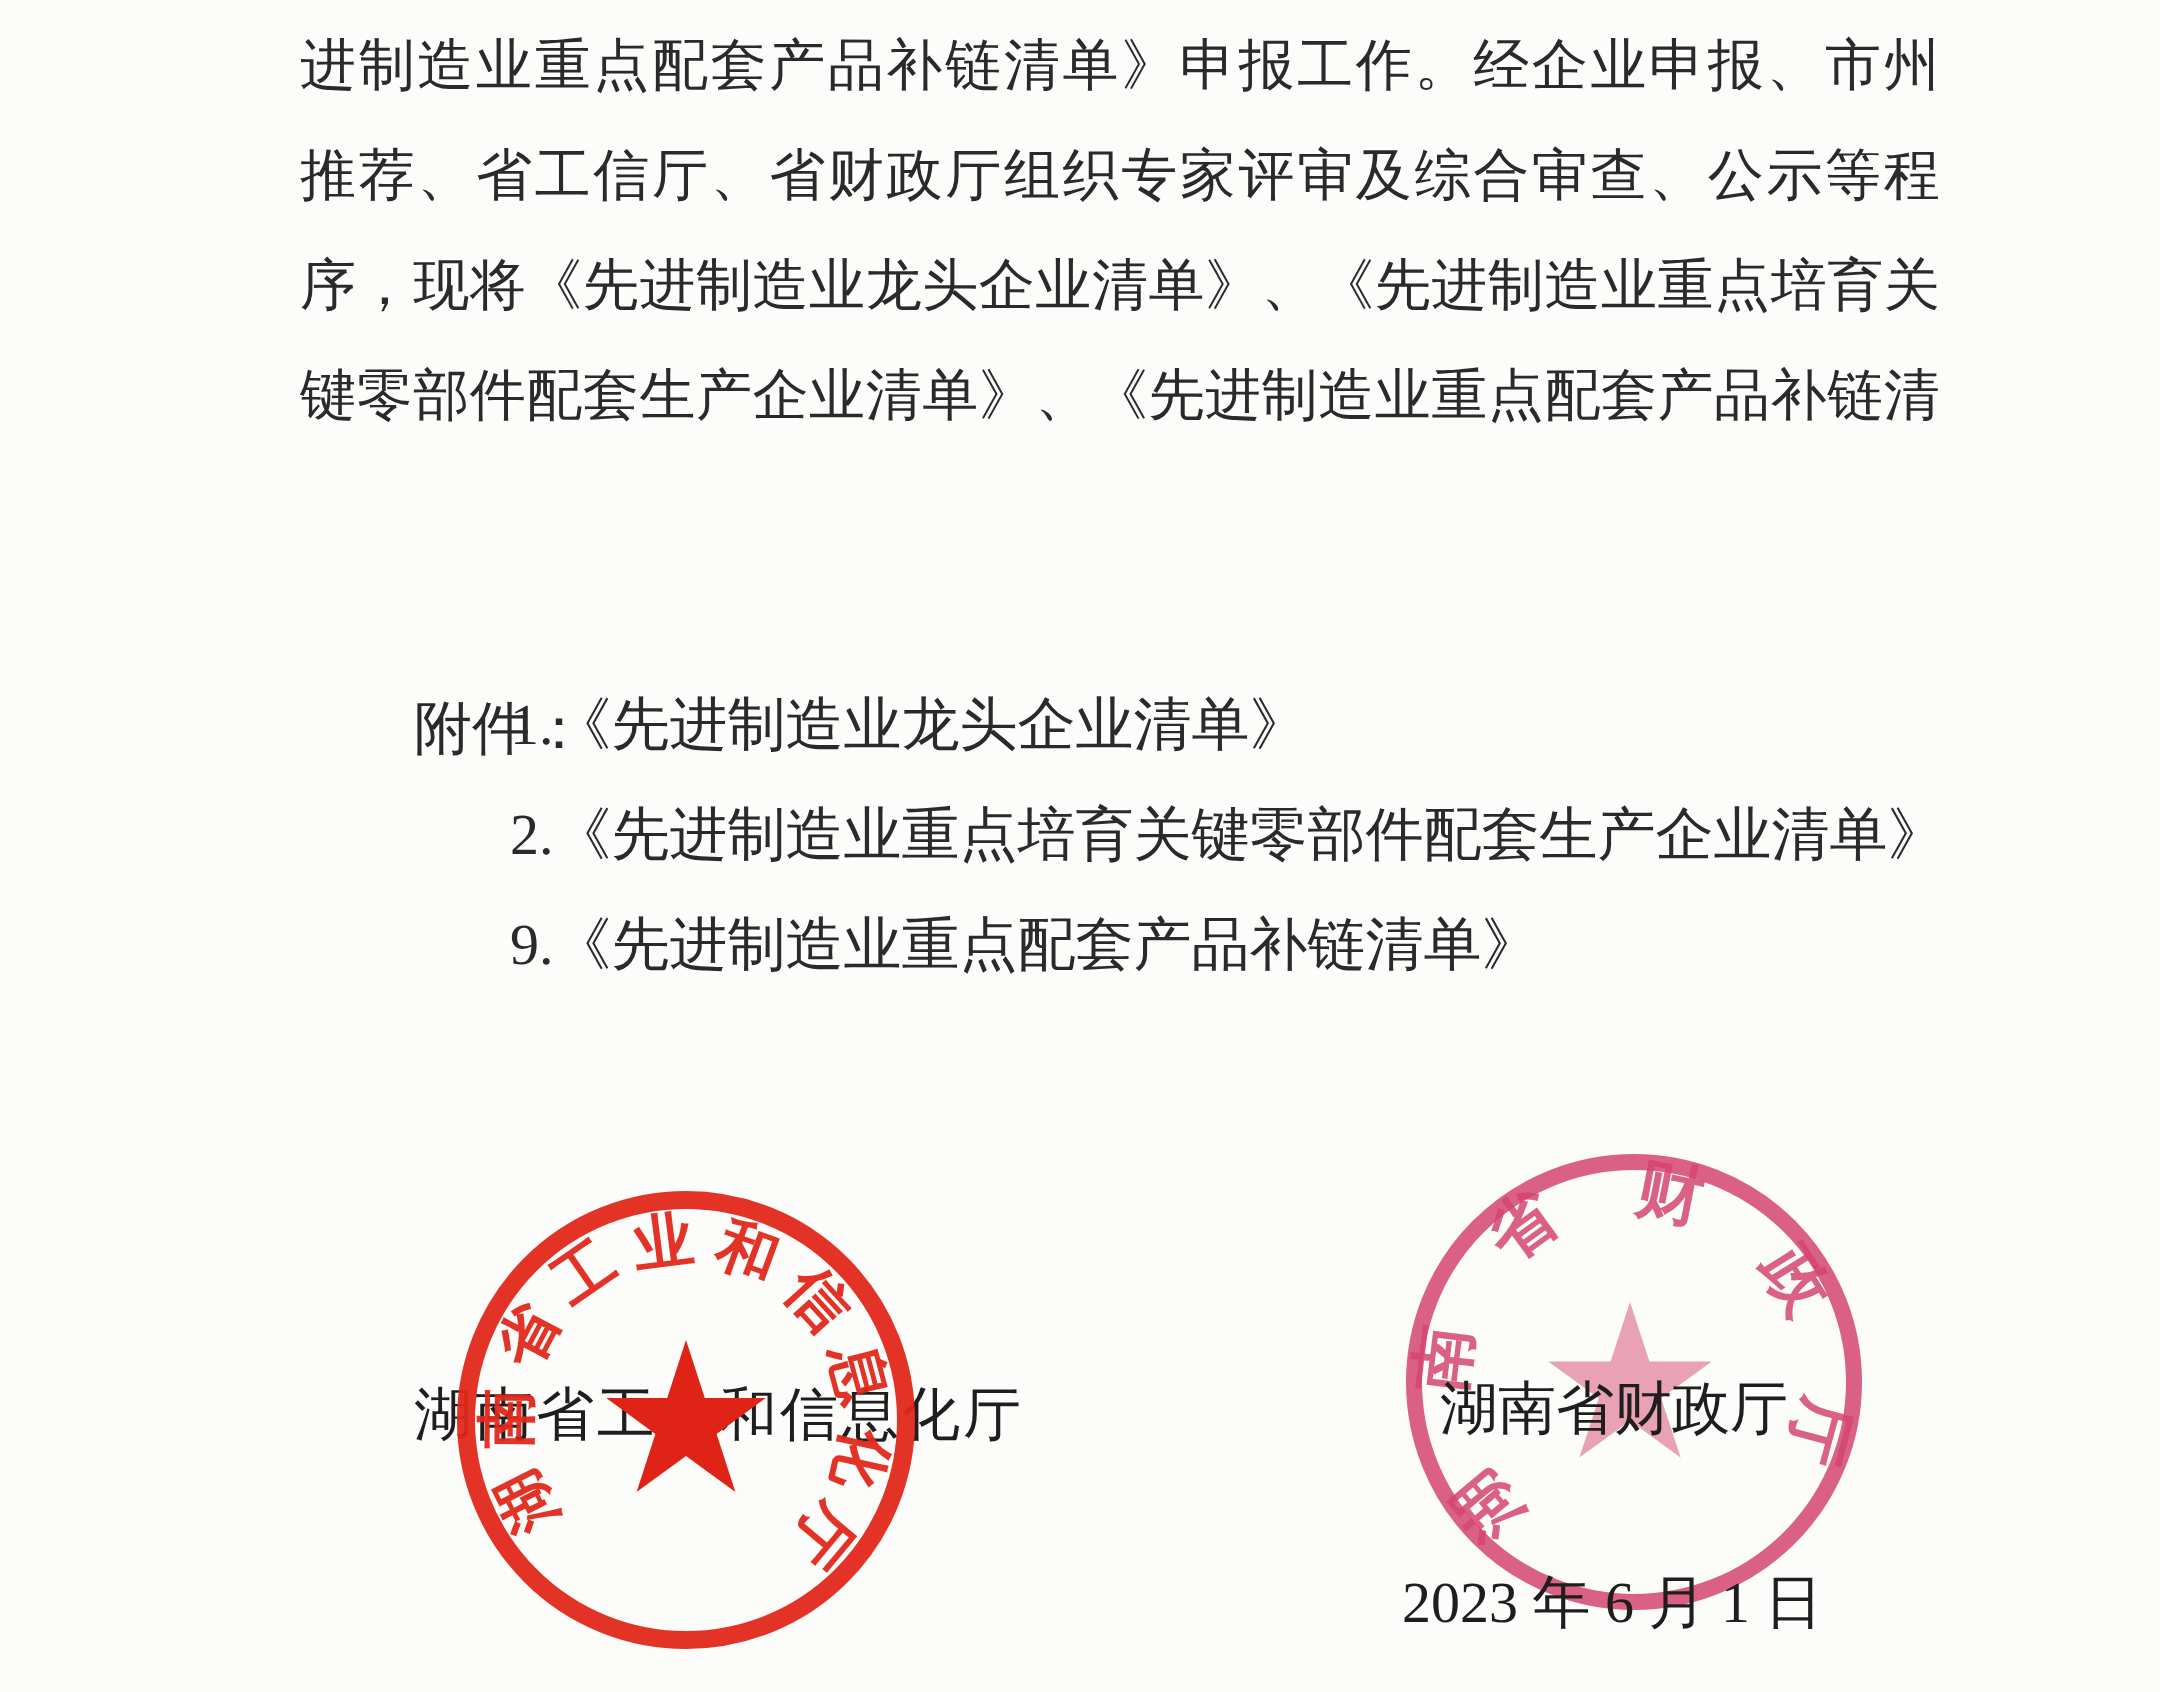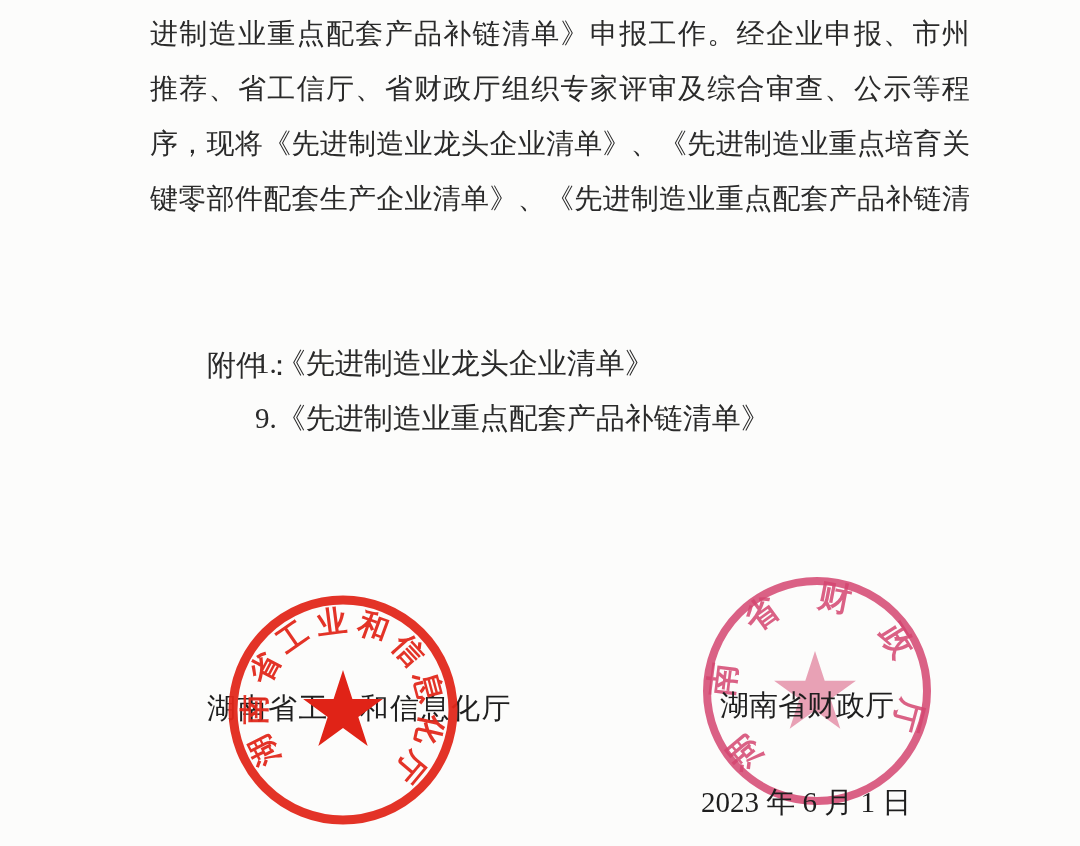--- a/index.html
+++ b/index.html
@@ -164,20 +164,23 @@
       <span>清</span>
     </div>
 </div>
 
 <div class="attachments">
   <div class="att-row">
     <span class="att-label">附件：</span>
     <span class="att-item">1.《先进制造业龙头企业清单》</span>
   </div>
   <div class="att-row">
+    <span class="att-item">2.《先进制造业重点培育关键零部件配套生产企业清单》</span>
+  </div>
+  <div class="att-row">
     <span class="att-item">9.《先进制造业重点配套产品补链清单》</span>
   </div>
 </div>
 
 <div class="sig sig-left">湖南省工业和信息化厅</div>
 <div class="sig sig-right">湖南省财政厅</div>
 <div class="doc-date">2023 年 6 月 1 日</div>
 
 <svg class="seal seal-left" viewBox="0 0 250 250">
     <circle cx="125" cy="125" r="110" fill="none" stroke="#e1281b" stroke-width="9" stroke-opacity="0.95"></circle>

